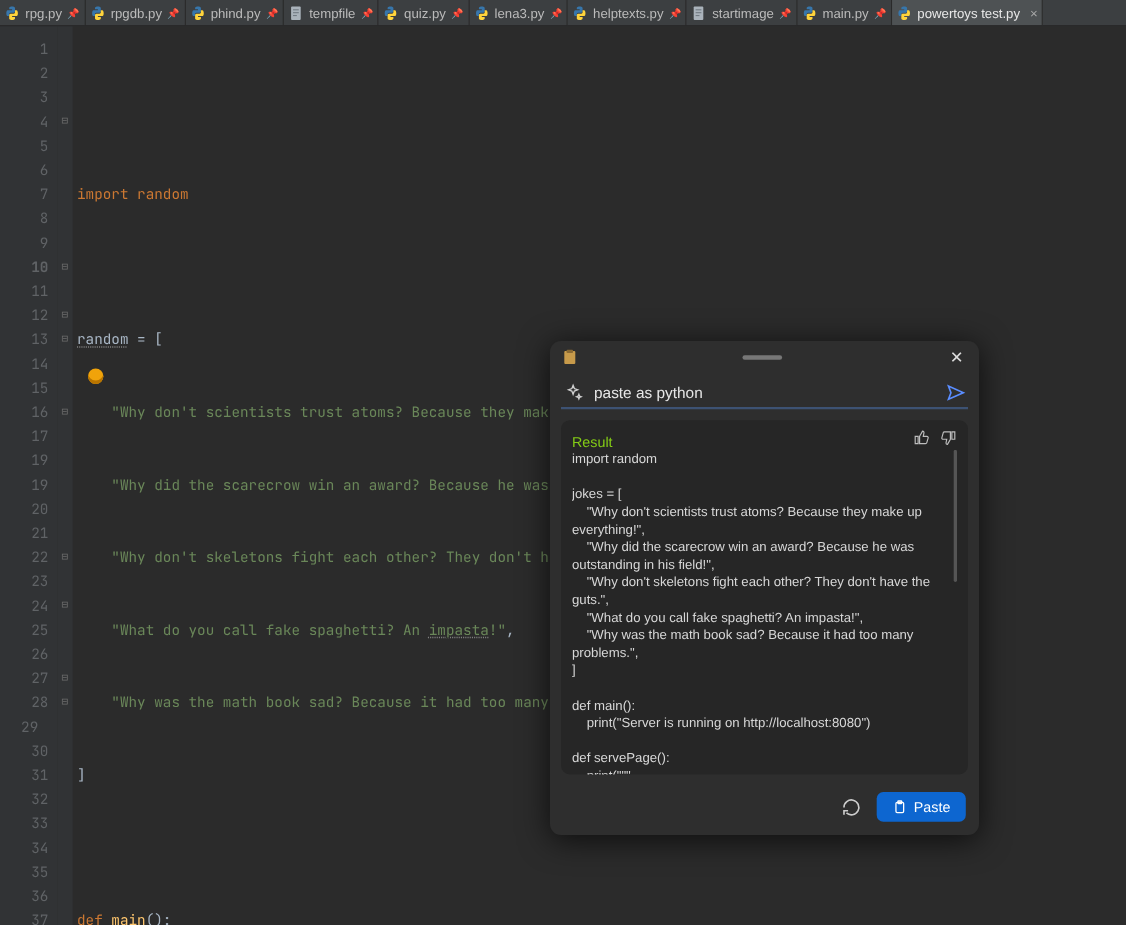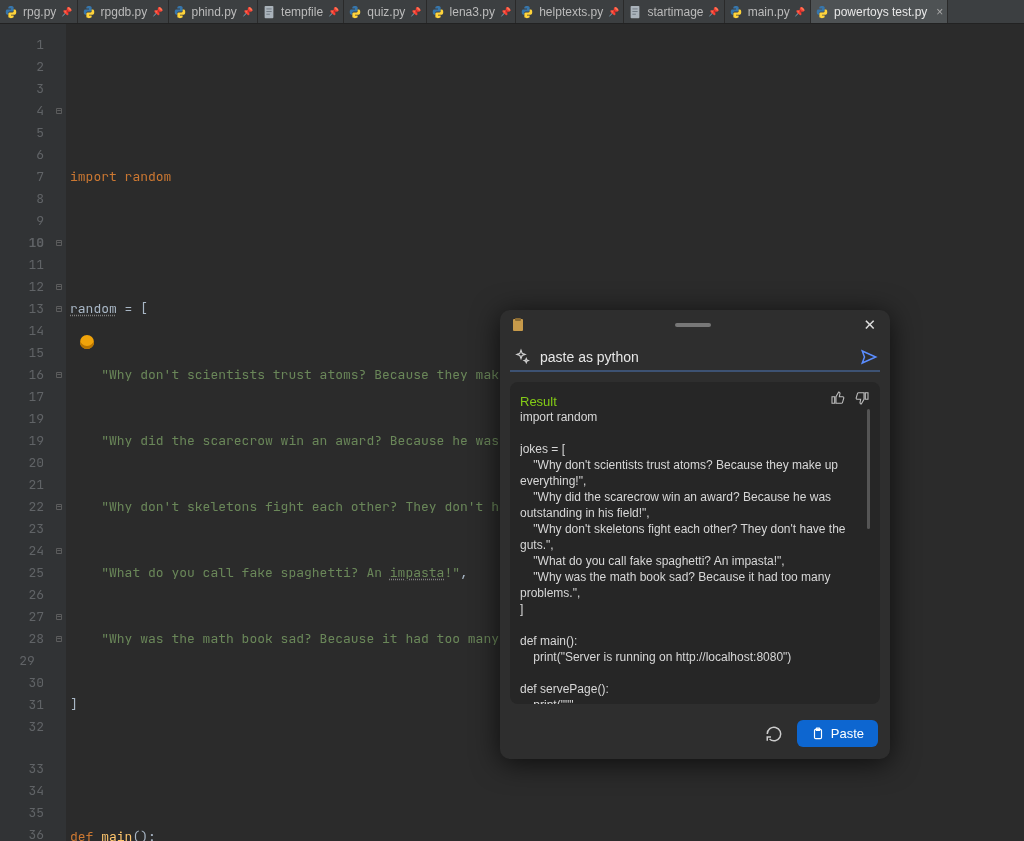--- a/index.html
+++ b/index.html
@@ -296,21 +296,21 @@
       <div style="height: 22px;">23</div>
       <div style="height: 22px;">24</div>
       <div style="height: 22px;">25</div>
       <div style="height: 22px;">26</div>
       <div style="height: 22px;">27</div>
       <div style="height: 22px;">28</div>
       <div style="height: 22px; text-align: center;">29</div>
       <div style="height: 22px;">30</div>
       <div style="height: 22px;">31</div>
       <div style="height: 22px;">32</div>
-      <div style="height: 22px; margin-top: 20px;">33</div>
+      <div style="height: 22px;">33</div>
       <div style="height: 22px;">34</div>
       <div style="height: 22px;">35</div>
       <div style="height: 22px;">36</div>
       <div style="height: 22px;">37</div>
     </div>
   <div class="fold-col" id="foldcol">
       <div class="m"></div>
       <div class="m"></div>
       <div class="m"></div>
       <div class="m">⊟</div>

